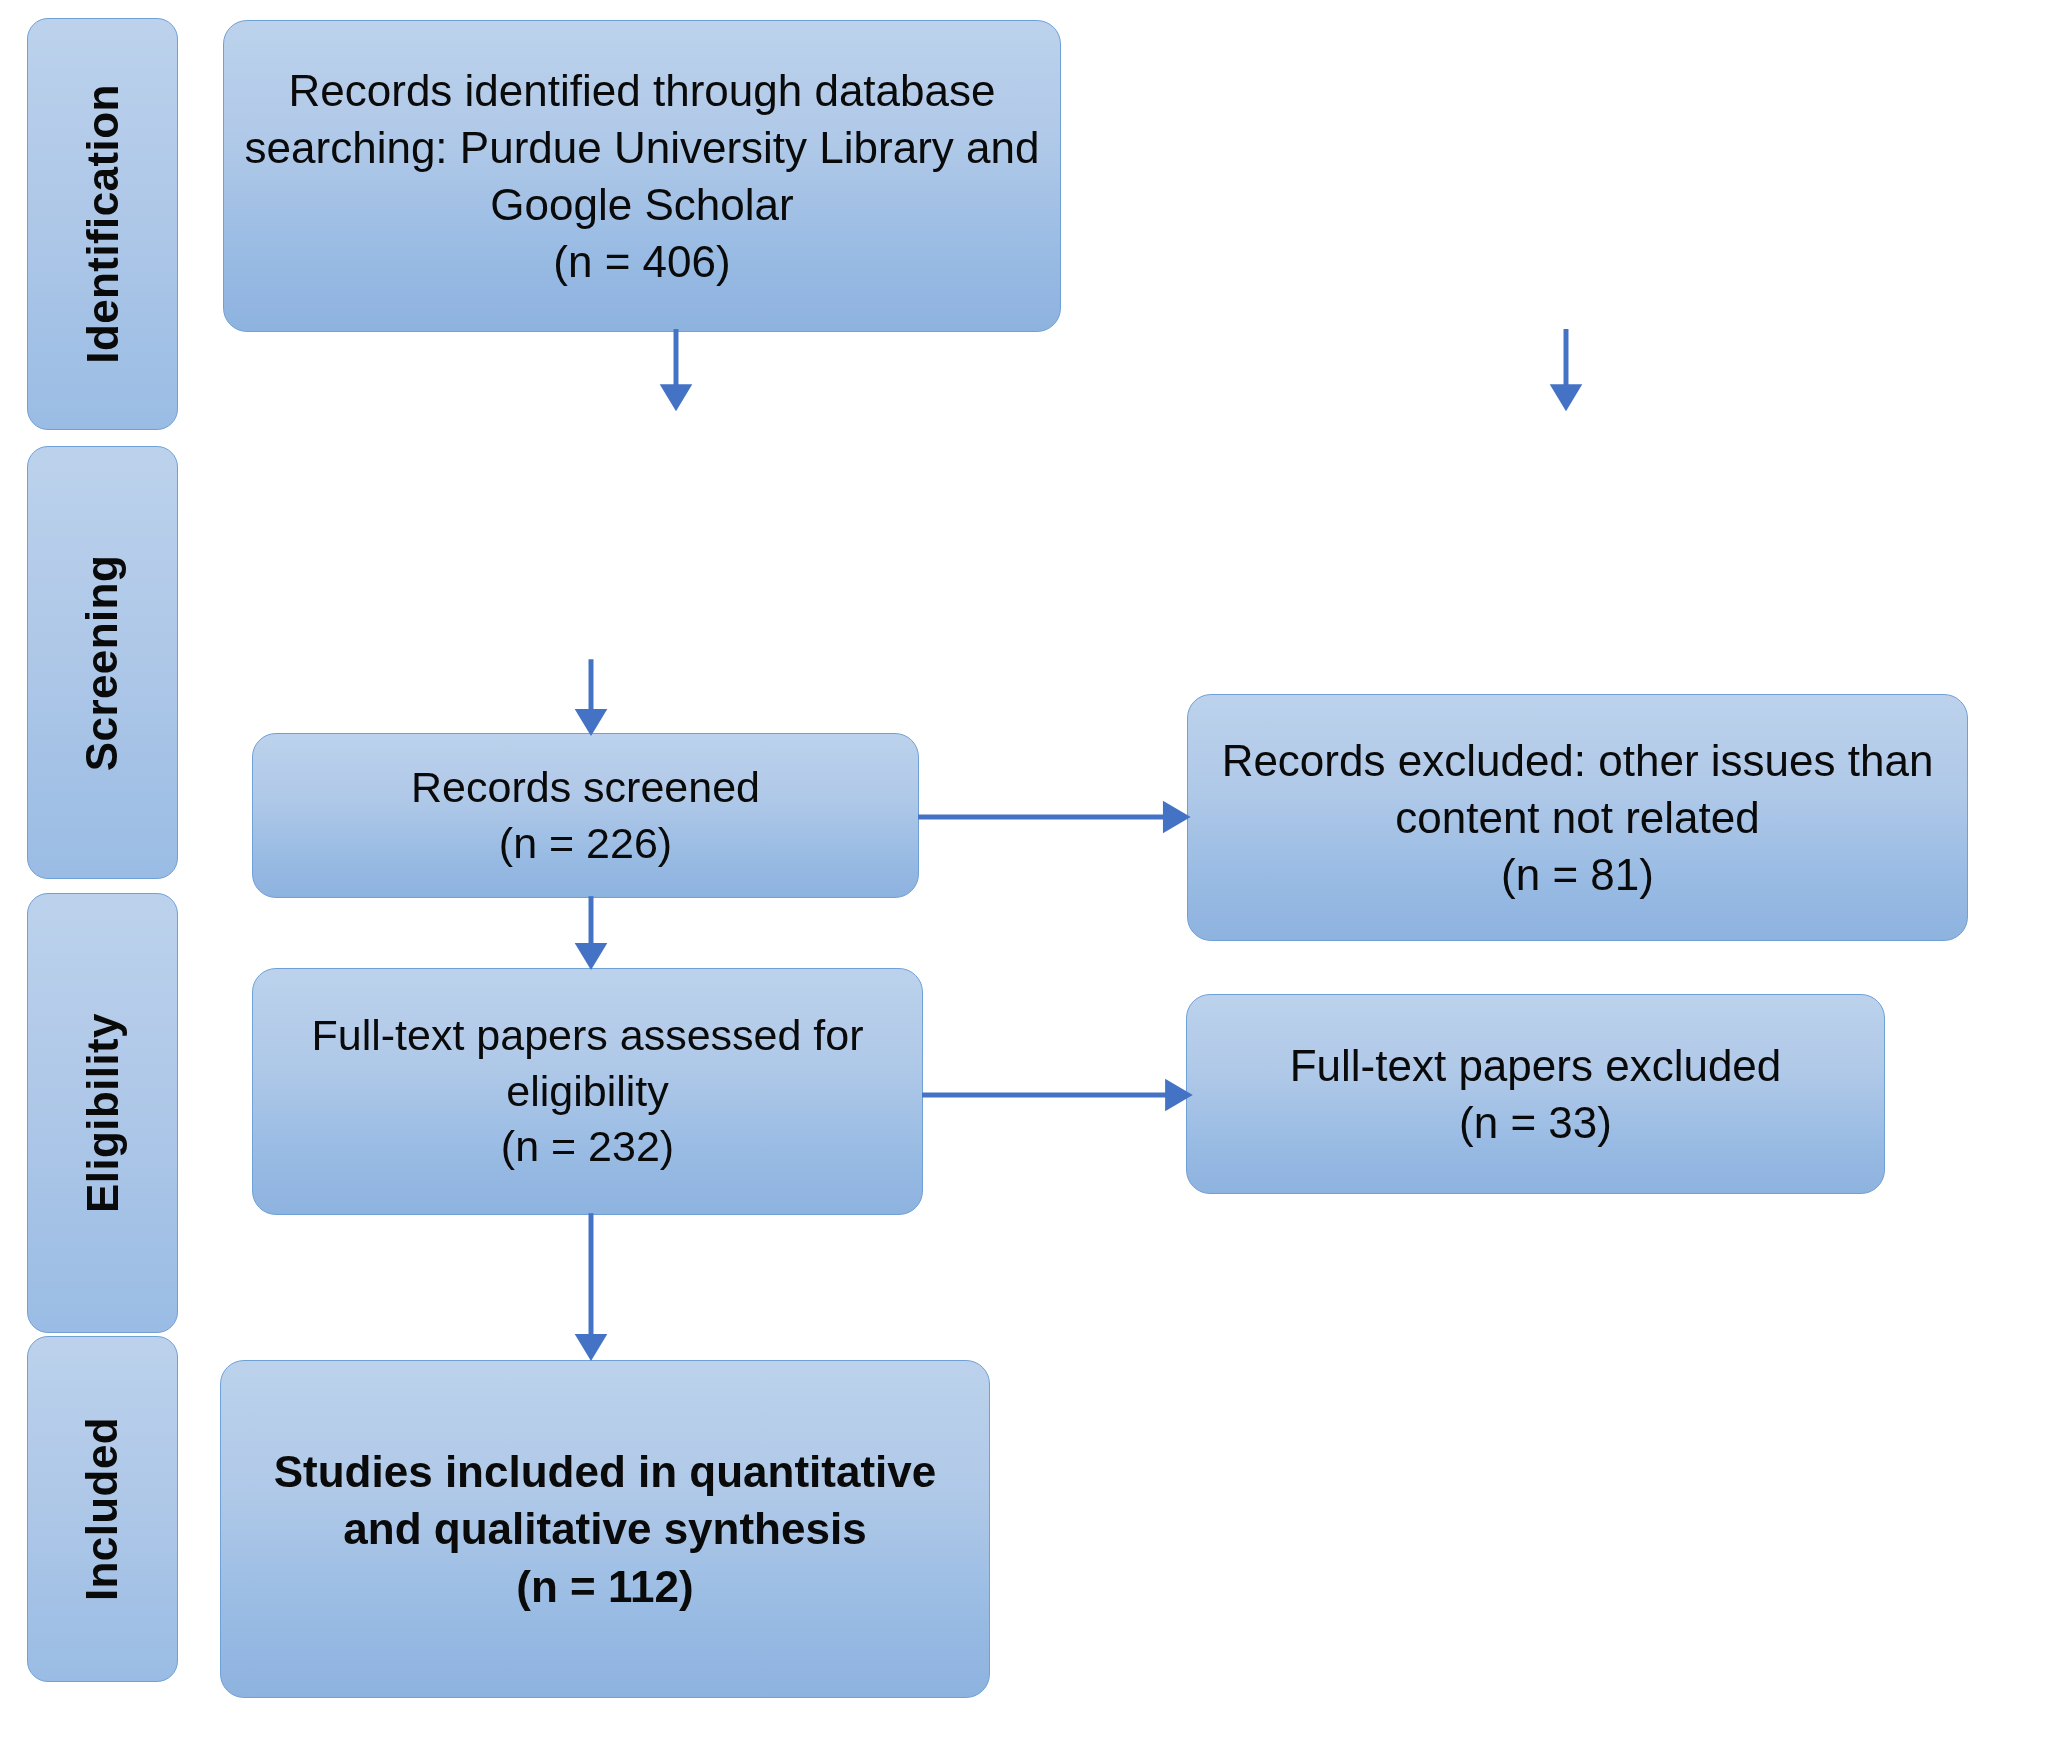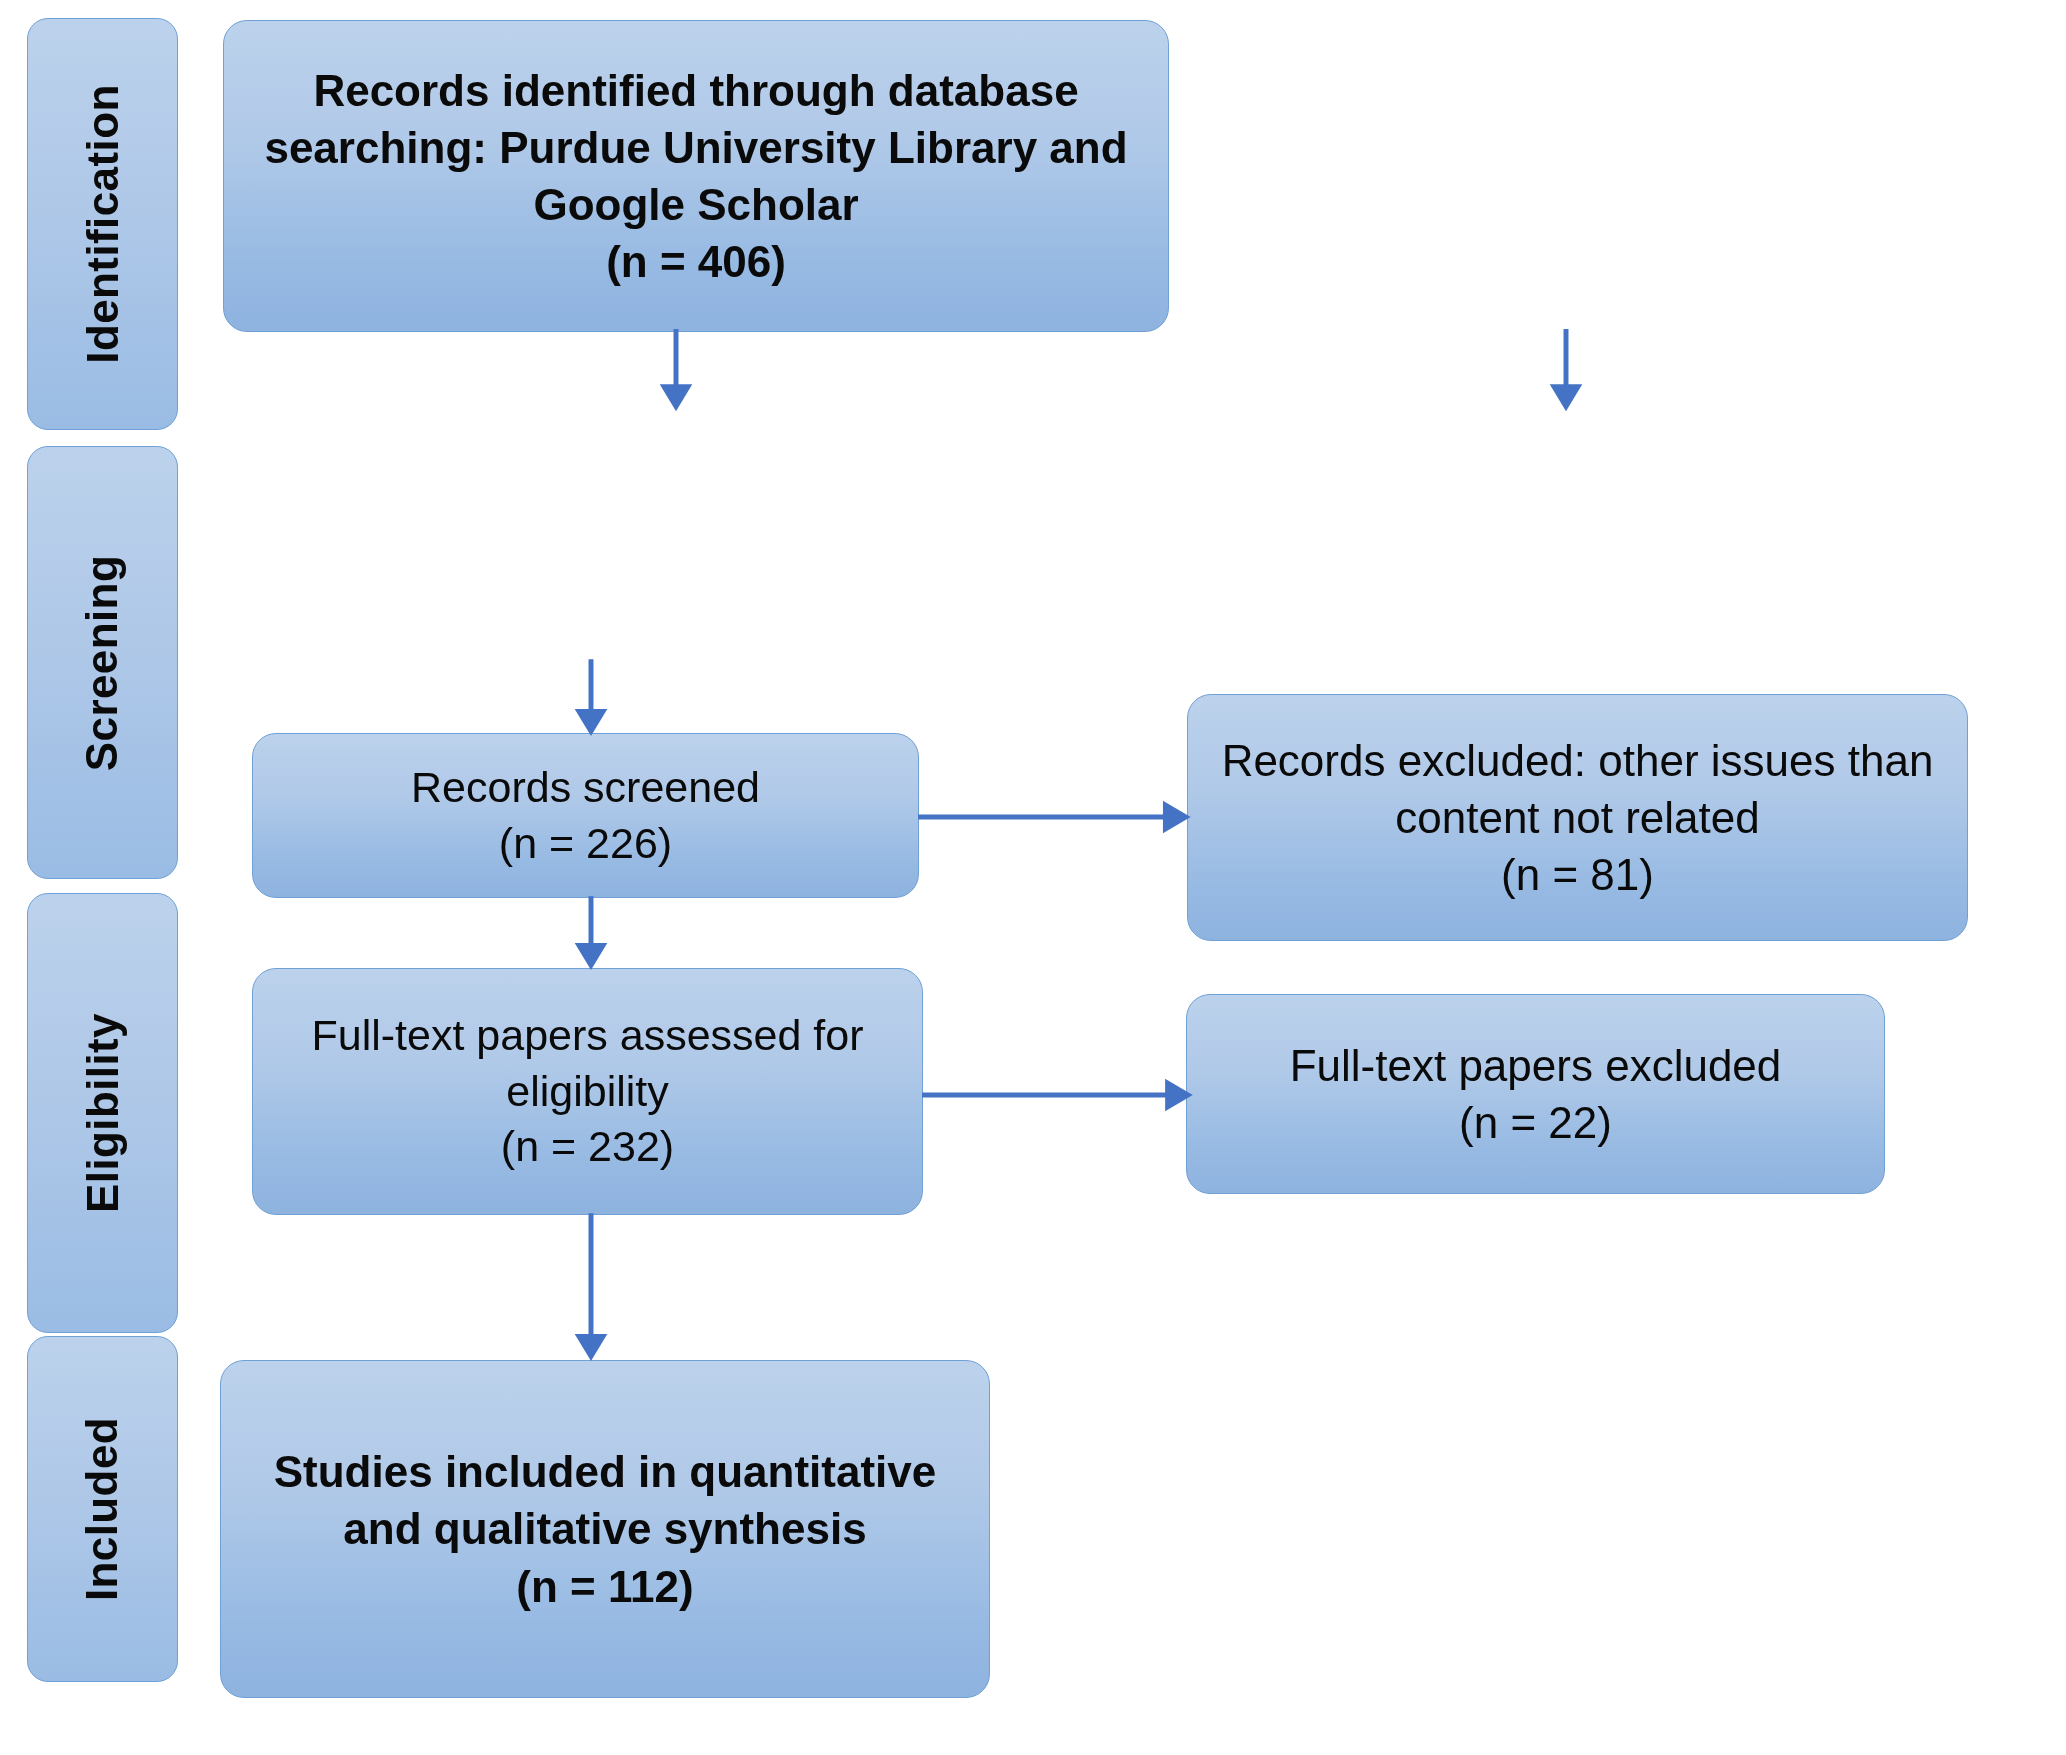--- a/index.html
+++ b/index.html
@@ -85,21 +85,21 @@
   </div>
 
   <div class="stage" style="left:27px; top:893px; width:151px; height:440px;">
     <span class="vtext">Eligibility</span>
   </div>
 
   <div class="stage" style="left:27px; top:1336px; width:151px; height:346px;">
     <span class="vtext">Included</span>
   </div>
 
-  <div class="node fs-big" style="left:223px; top:20px; width:946px; height:312px;font-weight:bold;">
+  <div class="node fs-big" style="left:223px; top:20px; width:838px; height:312px;">
     <span class="txt">Records identified through database searching: Purdue University Library and Google Scholar
 (n = 406)</span>
   </div>
 
 
 
   <div class="node fs-mid" style="left:252px; top:733px; width:667px; height:165px;align-items:center;">
     <span class="txt">Records screened
 (n = 226)</span>
   </div>
@@ -109,21 +109,21 @@
 (n = 81)</span>
   </div>
 
   <div class="node fs-mid" style="left:252px; top:968px; width:671px; height:247px;">
     <span class="txt">Full-text papers assessed for eligibility
 (n = 232)</span>
   </div>
 
   <div class="node fs-big" style="left:1186px; top:994px; width:699px; height:200px; padding-left:24px; padding-right:24px;">
     <span class="txt">Full-text papers excluded
-(n = 22)</span>
+(n = 33)</span>
   </div>
 
   <div class="node fs-big" style="left:220px; top:1360px; width:770px; height:338px; padding-left:23px; padding-right:23px;font-weight:bold;">
     <span class="txt">Studies included in quantitative and qualitative synthesis
 (n = 112)</span>
   </div>
 
   <div class="conn" style="left:654px; top:329px; width:44px; height:85px;">
     <svg width="44" height="85" viewBox="0 0 62 120">
       <line x1="31" y1="0" x2="31" y2="92" stroke="#4472C4" stroke-width="7"></line>

